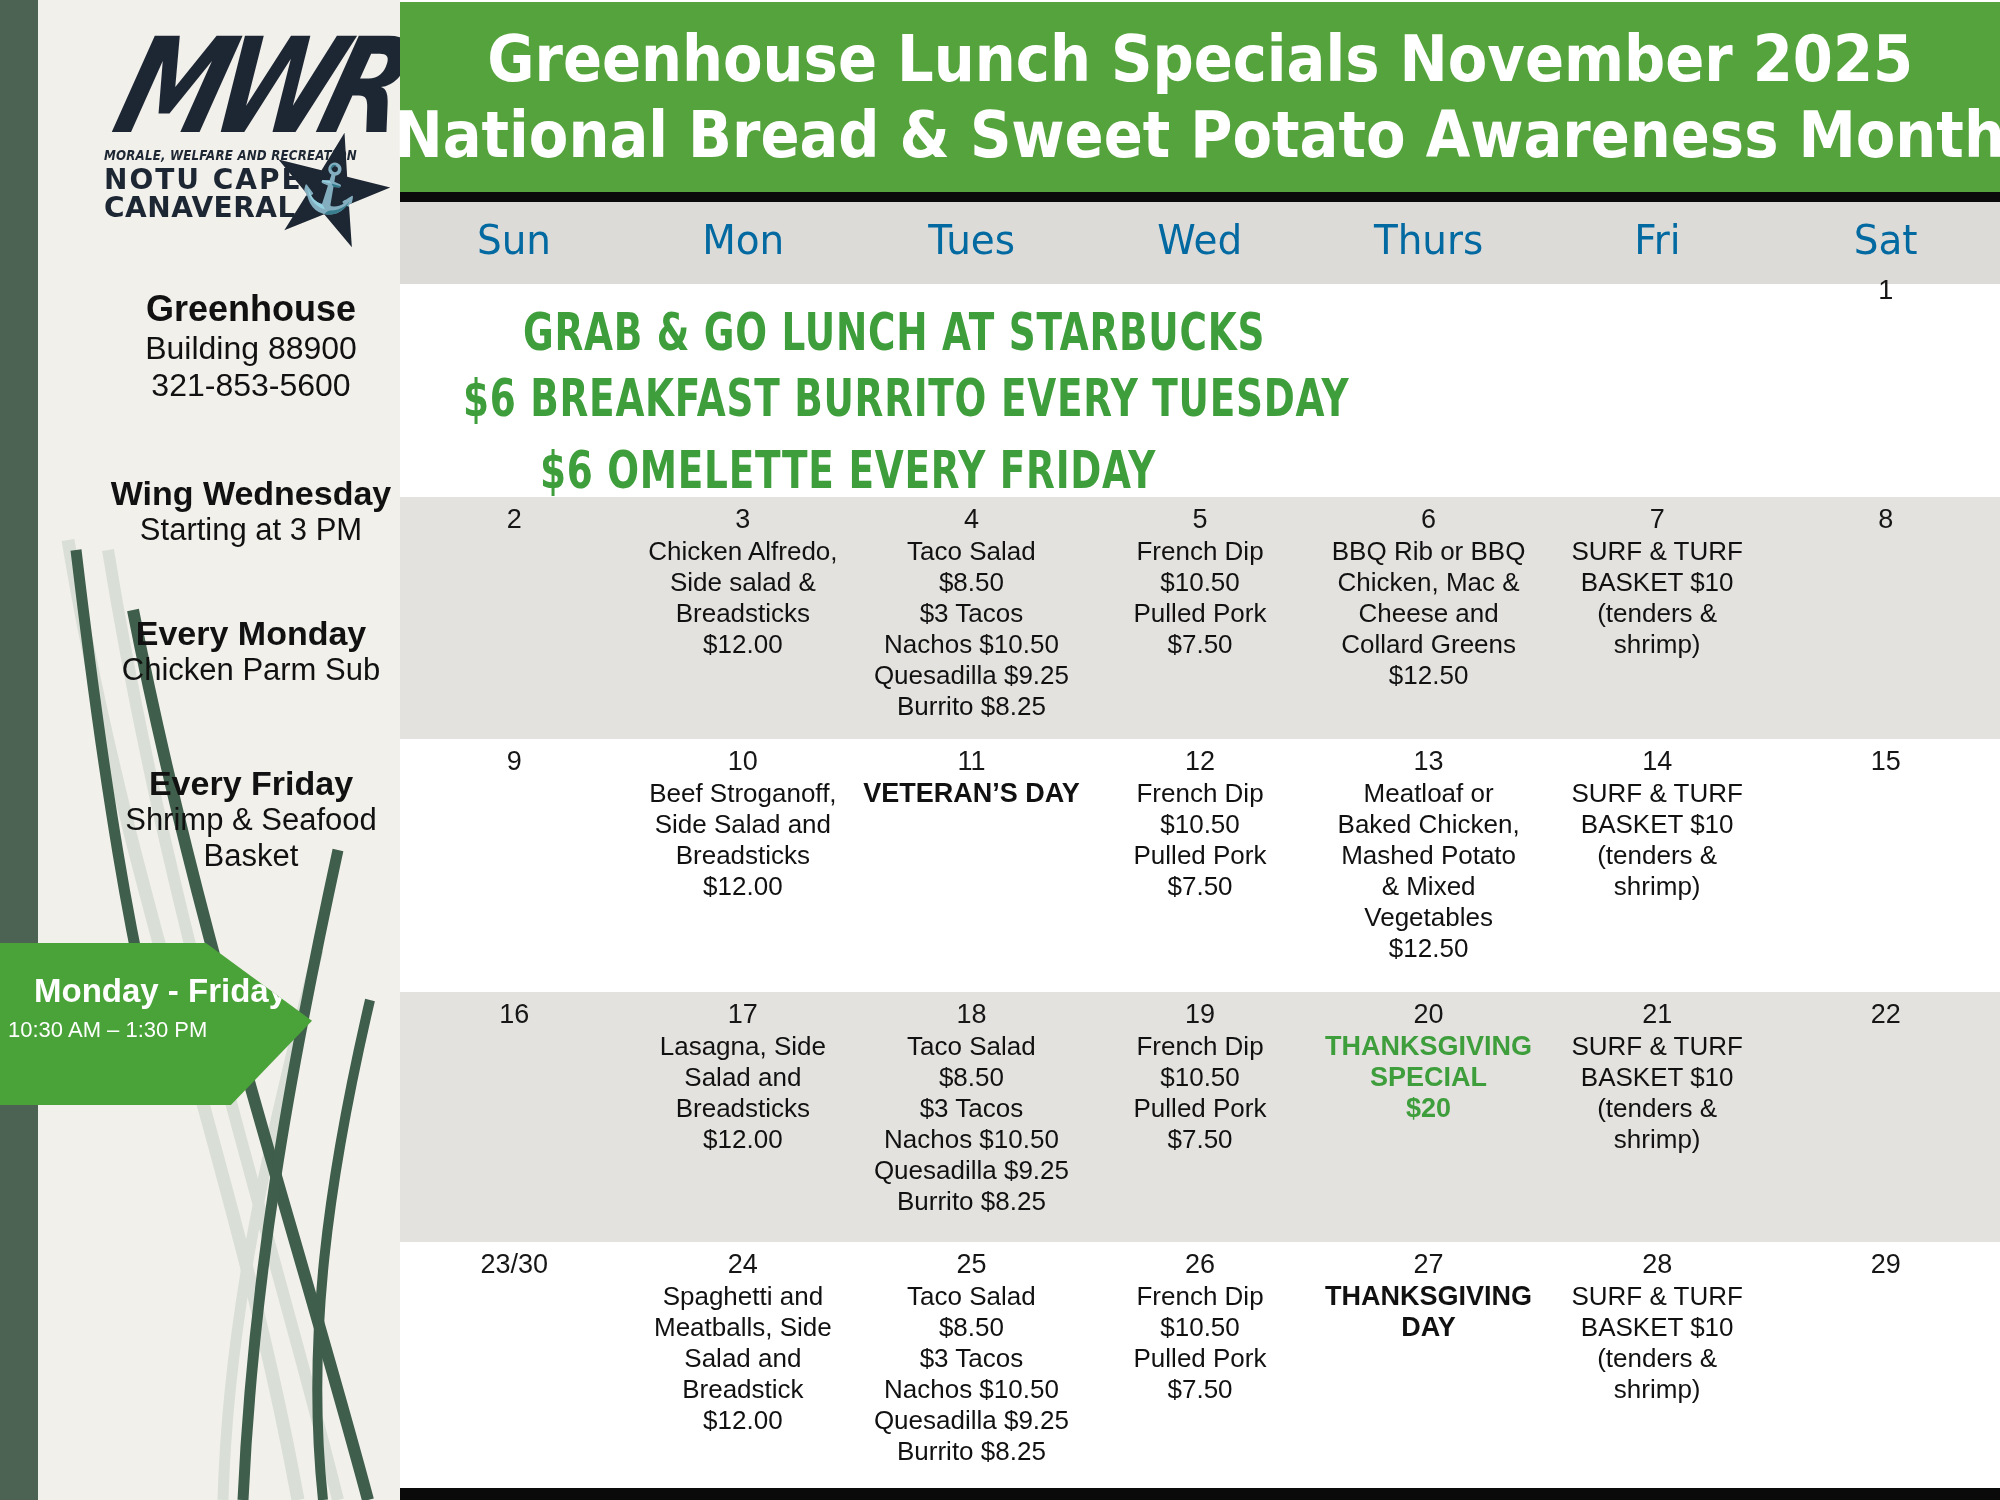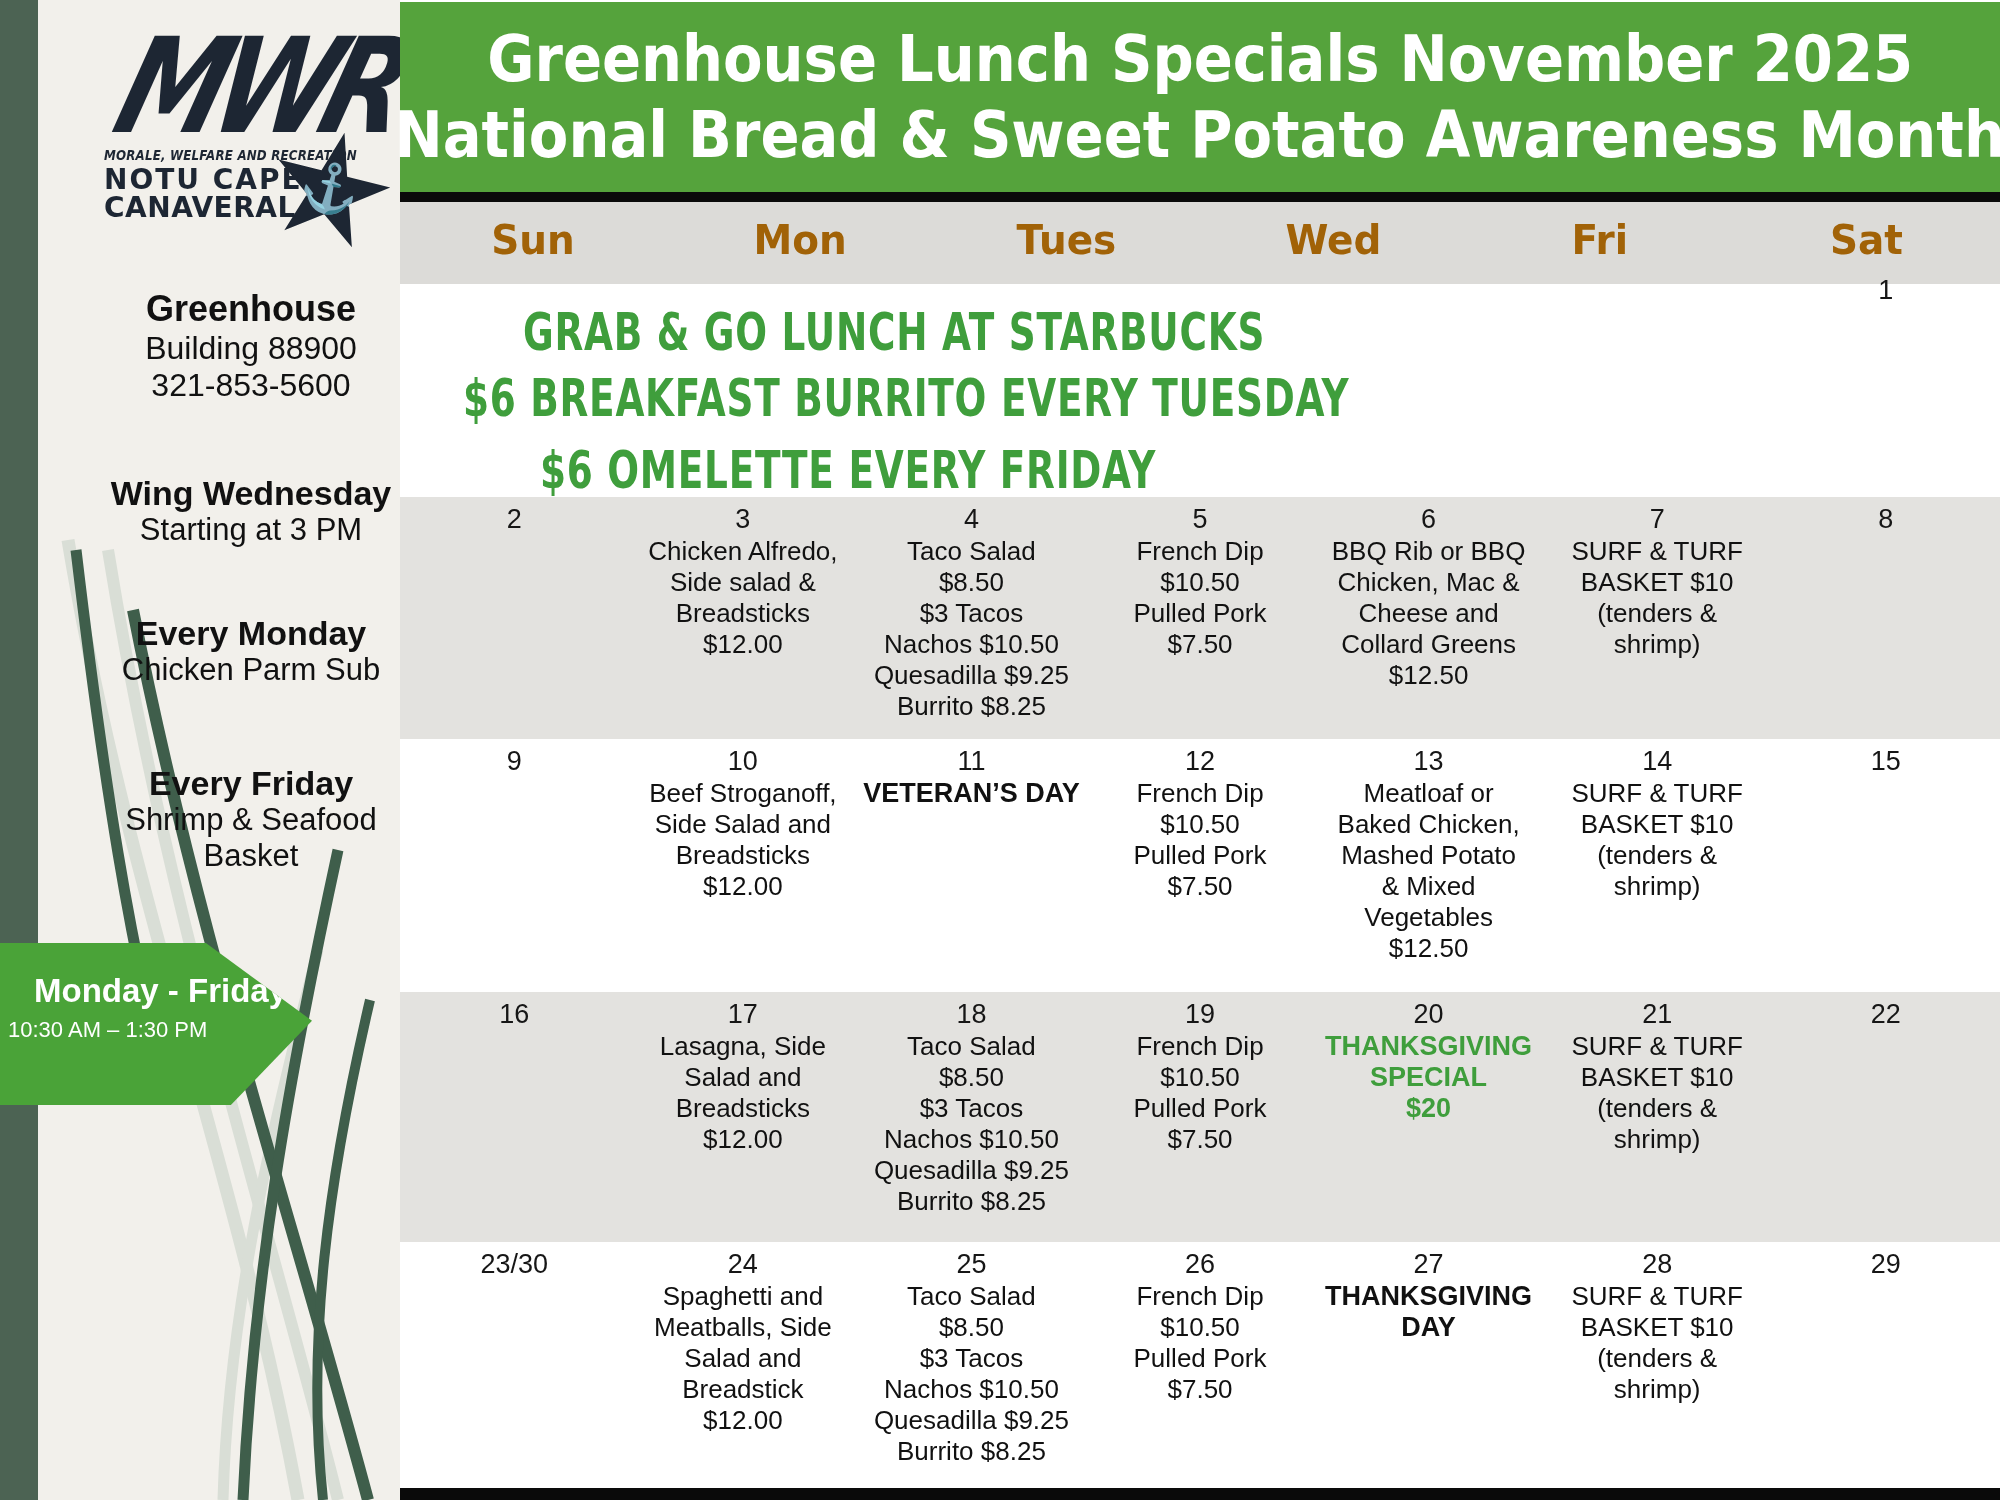--- a/index.html
+++ b/index.html
@@ -62,21 +62,21 @@
   }
   .cal-header-line{
     font-family:"DejaVu Sans",sans-serif;font-weight:bold;font-size:64px;line-height:76px;
     color:#ffffff;white-space:nowrap;transform:scaleX(0.9);transform-origin:center;
   }
   .bar-top{position:absolute;left:0;top:192px;width:1600px;height:10px;background:#0a0a0a;}
   .bar-bottom{position:absolute;left:0;top:1488px;width:1600px;height:12px;background:#0a0a0a;}
   .day-header{position:absolute;left:0;top:202px;width:1600px;height:82px;background:var(--day-header-bg);display:flex;}
   .day-header .dh-cell{
     flex:1;text-align:center;padding-top:14px;
-    font-family:"DejaVu Sans",sans-serif;font-weight:bold;font-size:41px;color:#a16207;
+    font-family:"DejaVu Sans",sans-serif;font-weight:normal;font-size:41px;color:#0369a1;
   }
   .dh-inner{display:inline-block;transform:scaleX(0.95);}
   .weeks{position:absolute;left:0;top:268px;width:1600px;}
   .week-row{display:flex;width:1600px;position:relative;}
   .week-row.shaded{background:var(--row-shade);}
   .row-1{height:229px;}
   .row-2{height:242px;}
   .row-3{height:253px;}
   .row-4{height:250px;}
   .row-5{height:230px;}
@@ -157,20 +157,21 @@
       <div class="cal-header-line">National Bread &amp; Sweet Potato Awareness Month</div>
     </div>
 
     <div class="bar-top"></div>
 
     <div class="day-header">
       <div class="dh-cell"><span class="dh-inner">Sun</span></div>
       <div class="dh-cell"><span class="dh-inner">Mon</span></div>
       <div class="dh-cell"><span class="dh-inner">Tues</span></div>
       <div class="dh-cell"><span class="dh-inner">Wed</span></div>
+      <div class="dh-cell"><span class="dh-inner">Thurs</span></div>
       <div class="dh-cell"><span class="dh-inner">Fri</span></div>
       <div class="dh-cell"><span class="dh-inner">Sat</span></div>
     </div>
 
     <div class="weeks">
 
       <div class="announcement ann-1">GRAB &amp; GO LUNCH AT STARBUCKS</div>
       <div class="announcement ann-2">$6 BREAKFAST BURRITO EVERY TUESDAY</div>
       <div class="announcement ann-3">$6 OMELETTE EVERY FRIDAY</div>
     <div class="week-row row-1">

